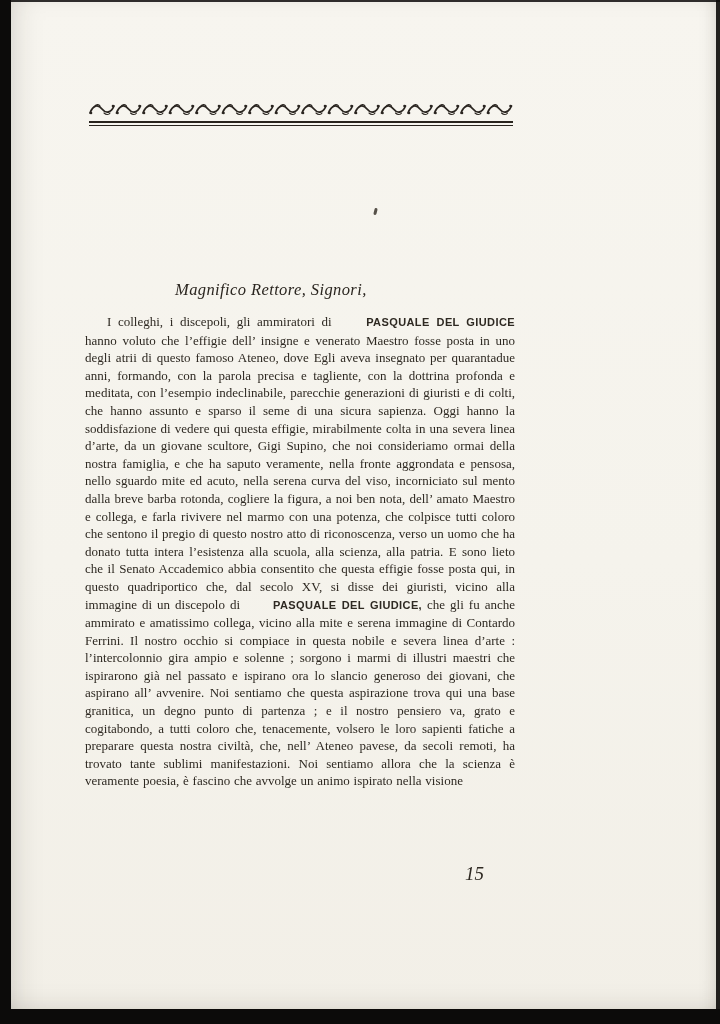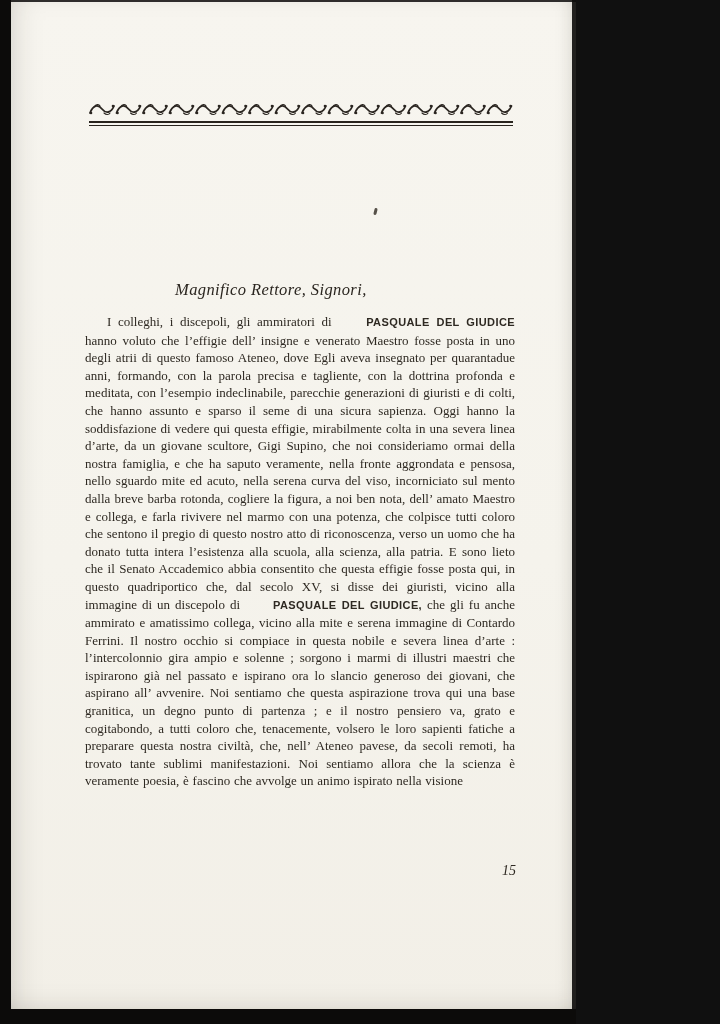--- a/index.html
+++ b/index.html
@@ -3,21 +3,21 @@
 <meta charset="utf-8">
 <style>
   html, body {
     margin: 0;
     padding: 0;
     background: #101010;
     font-family: "Liberation Serif", serif;
   }
   .scan {
     position: relative;
-    width: 576px;
+    width: 720px;
     height: 1024px;
     background: #f6f4ee;
     background-image: linear-gradient(180deg, #f7f5ef 0%, #f5f3ec 55%, #f2efe7 100%);
     overflow: hidden;
     box-shadow: inset 26px 0 38px -26px rgba(40,35,25,0.35),
                 inset 0 -26px 34px -24px rgba(40,35,25,0.35),
                 inset -14px 0 22px -16px rgba(40,35,25,0.25);
     text-decoration: underline;
   }
   .edge { position: absolute; background: #0c0b0a; }
@@ -65,24 +65,24 @@
   .seg-bold {
     font-family: "Liberation Sans", sans-serif;
     font-weight: 700;
     font-size: 11px;
     letter-spacing: 0.4px;
     padding-left: 28px;
   }
 
   .page-number {
     position: absolute;
-    left: 502px;
+    left: 465px;
     top: 863px;
     font-style: italic;
-    font-size: 14px;
+    font-size: 19px;
     color: #2e2922;
   }
 
   .speck {
     position: absolute;
     left: 374px;
     top: 208px;
     width: 3px;
     height: 7px;
     border-radius: 2px;

